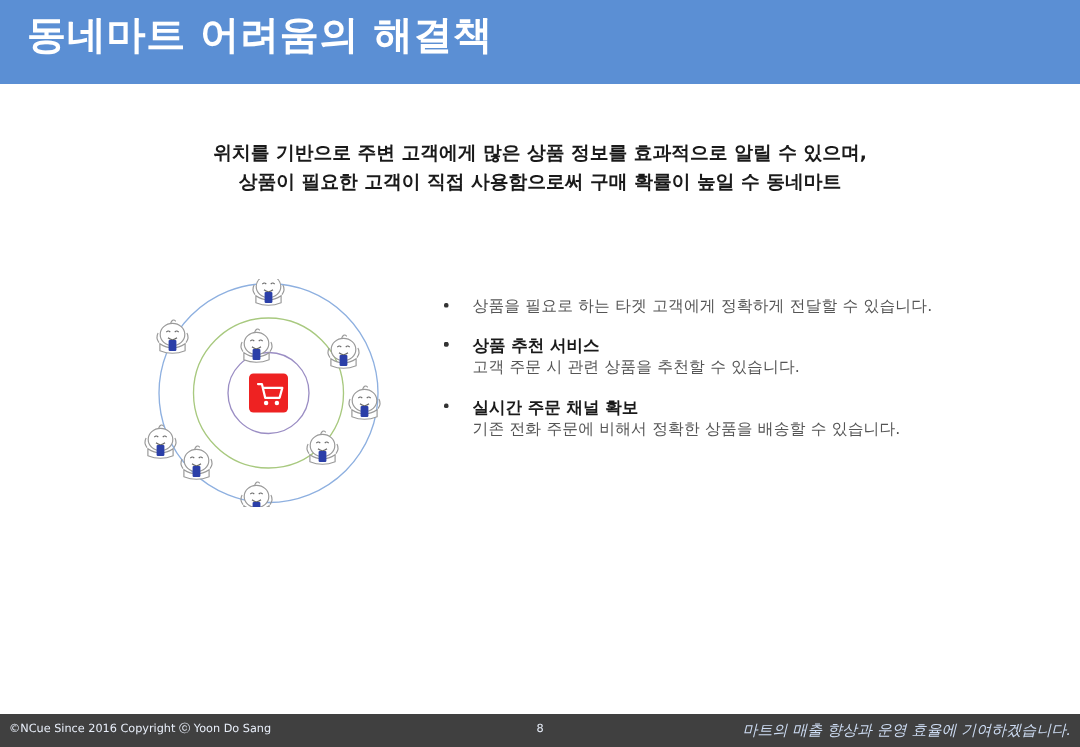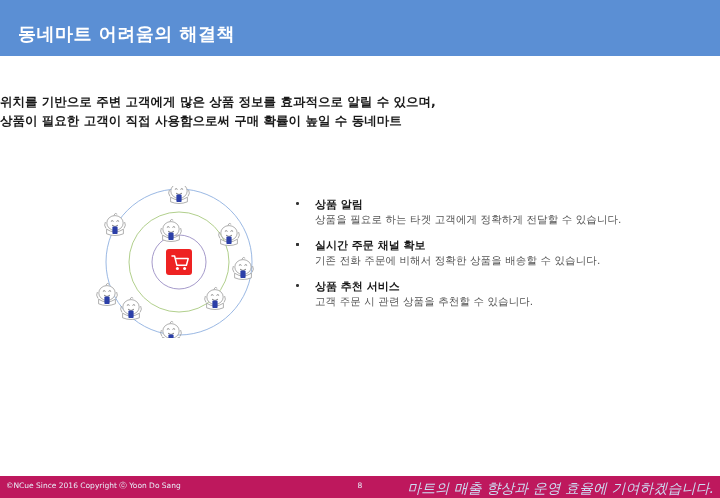--- a/index.html
+++ b/index.html
@@ -27,36 +27,36 @@
     position: absolute;
     left: 0;
     top: 0;
     width: 720px;
     height: 56px;
     background: #5b8fd4;
   }
   .header-title {
     position: absolute;
     left: 18px;
-    top: 16px;
-    font-size: 18px;
+    top: 6px;
+    font-size: 26px;
     font-weight: bold;
     color: #ffffff;
     letter-spacing: 0.5px;
     white-space: nowrap;
     line-height: 36px;
   }
 
   
   .subtitle {
     position: absolute;
     left: 0;
     top: 92px;
     width: 720px;
-    text-align: left;
+    text-align: center;
     font-size: 12.5px;
     font-weight: bold;
     color: #1a1a1a;
     line-height: 19px;
   }
   .subtitle div { white-space: nowrap; }
 
   
   .diagram {
     position: absolute;
@@ -103,21 +103,21 @@
     letter-spacing: 0.1px;
   }
 
   
   .footer-band {
     position: absolute;
     left: 0;
     bottom: 0;
     width: 720px;
     height: 22px;
-    background: #be185d;
+    background: #404040;
   }
   .footer-left {
     position: absolute;
     left: 6px;
     top: 5px;
     font-size: 7.5px;
     color: #e8eef9;
     white-space: nowrap;
   }
   .footer-page {
@@ -126,21 +126,21 @@
     top: 5px;
     width: 720px;
     text-align: center;
     font-size: 7.5px;
     color: #e8eef9;
   }
   .footer-right {
     position: absolute;
     right: 6px;
     top: 4px;
-    font-size: 14px;
+    font-size: 10px;
     font-style: italic;
     color: #cddcf3;
     white-space: nowrap;
   }
 </style>
 </head>
 <body>
 
 <div class="slide">
 
@@ -189,35 +189,34 @@
       <use href="#person" x="0" y="0" transform="translate(122,112)"></use>
       <use href="#person" x="0" y="0" transform="translate(38,122)"></use>
 
       <use href="#person" x="0" y="0" transform="translate(78,44)"></use>
     </svg>
   </div>
 
   <div class="bullets">
     <div class="bullet-item">
       <span class="bullet-dot"></span>
-      <div class="bullet-title">상품 알림</div>
       <div class="bullet-desc">상품을 필요로 하는 타겟 고객에게 정확하게 전달할 수 있습니다.</div>
     </div>
     <div class="bullet-item">
       <span class="bullet-dot"></span>
+    </div>
+    <div class="bullet-item">
+      <span class="bullet-dot"></span>
+      <div class="bullet-title">상품 추천 서비스</div>
+      <div class="bullet-desc">고객 주문 시 관련 상품을 추천할 수 있습니다.</div>
     </div>
     <div class="bullet-item">
       <span class="bullet-dot"></span>
       <div class="bullet-title">실시간 주문 채널 확보</div>
       <div class="bullet-desc">기존 전화 주문에 비해서 정확한 상품을 배송할 수 있습니다.</div>
-    </div>
-    <div class="bullet-item">
-      <span class="bullet-dot"></span>
-      <div class="bullet-title">상품 추천 서비스</div>
-      <div class="bullet-desc">고객 주문 시 관련 상품을 추천할 수 있습니다.</div>
     </div>
   </div>
 
   <div class="footer-band">
     <div class="footer-left">©NCue  Since 2016  Copyright ⓒ Yoon Do Sang</div>
     <div class="footer-page">8</div>
     <div class="footer-right">마트의 매출 향상과 운영 효율에 기여하겠습니다.</div>
   </div>
 
 </div>

